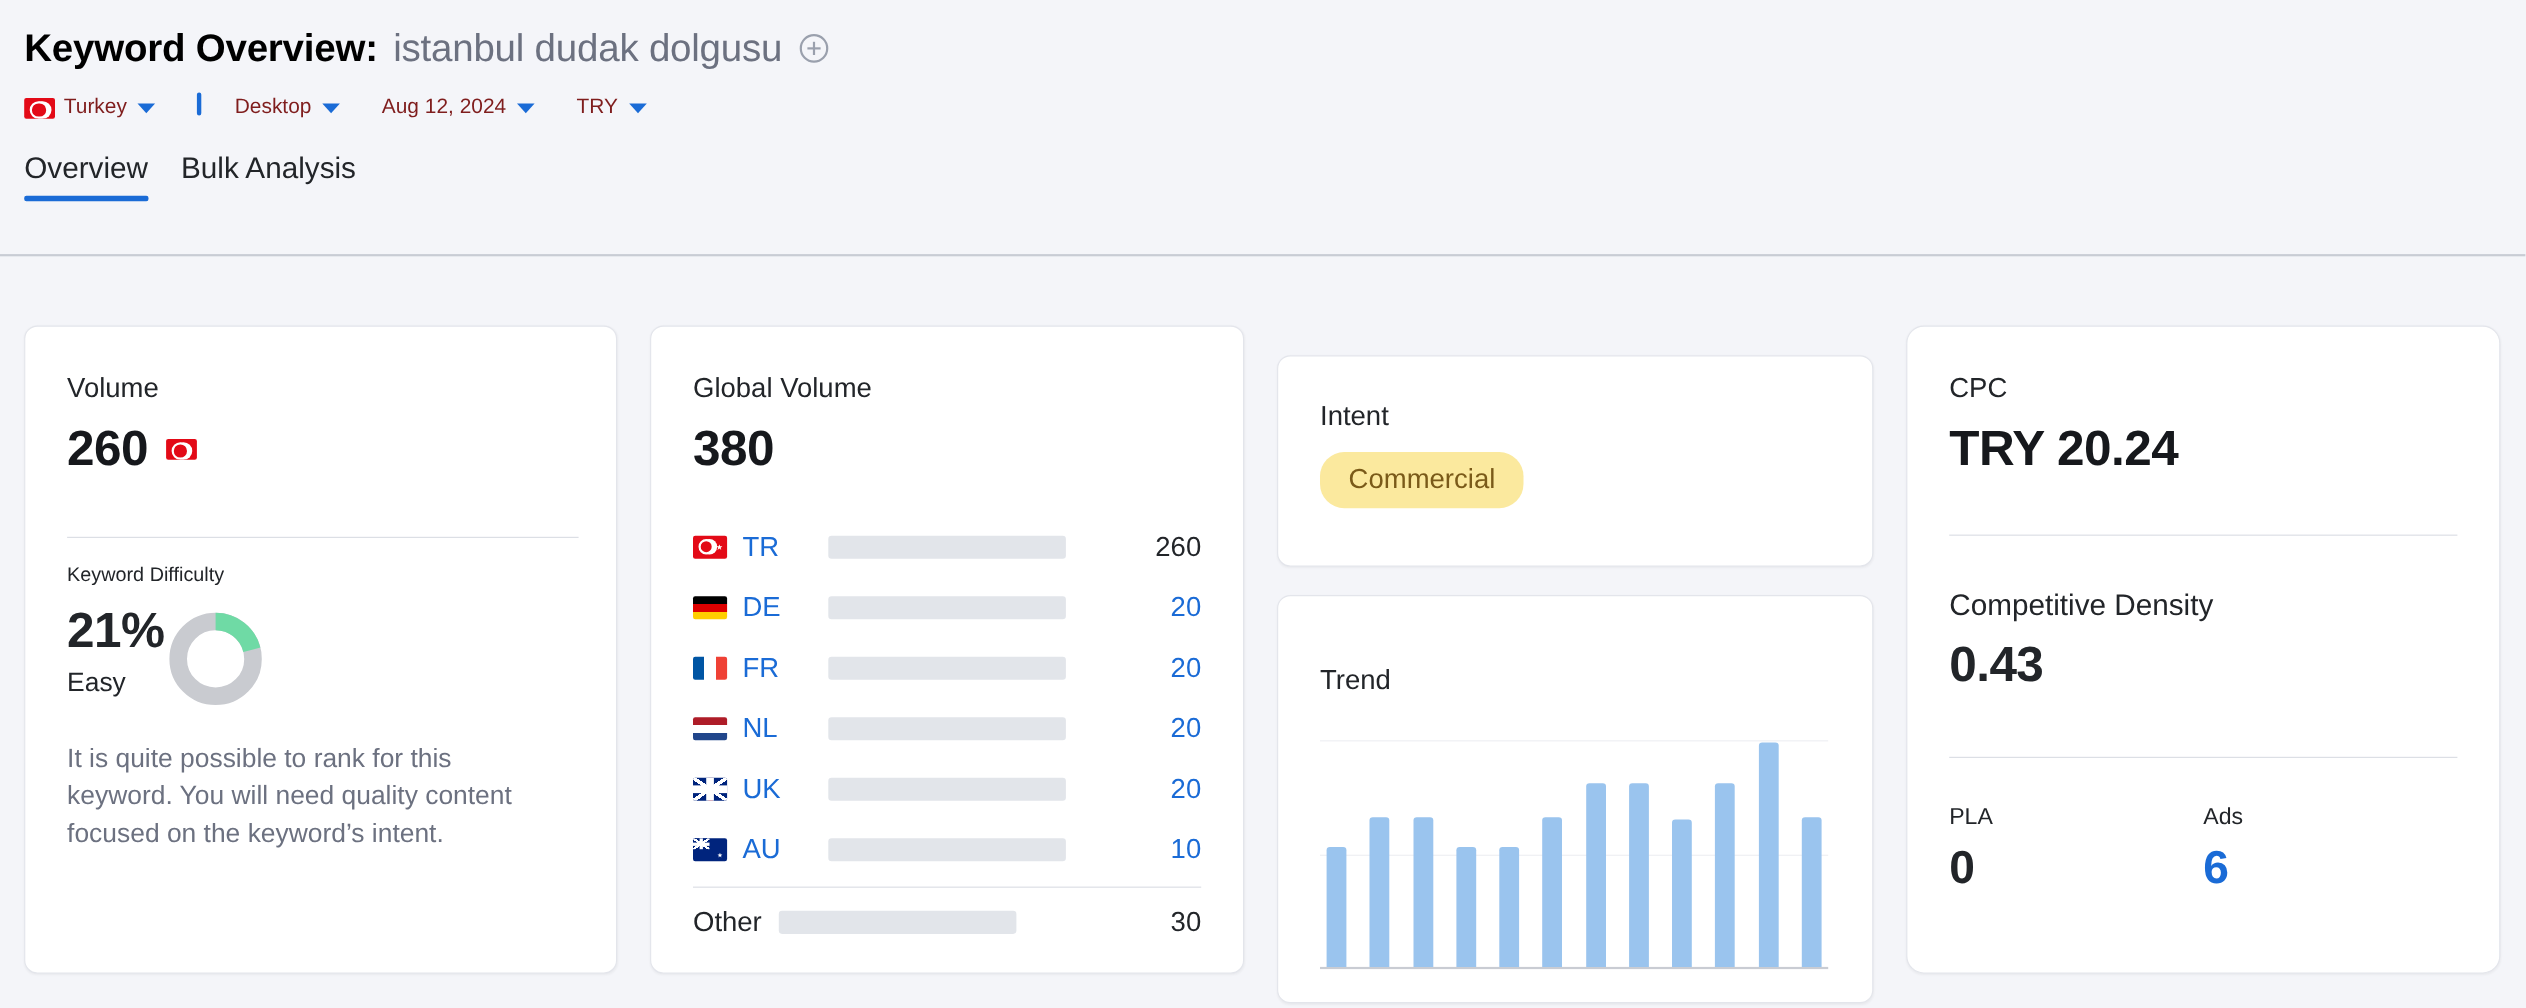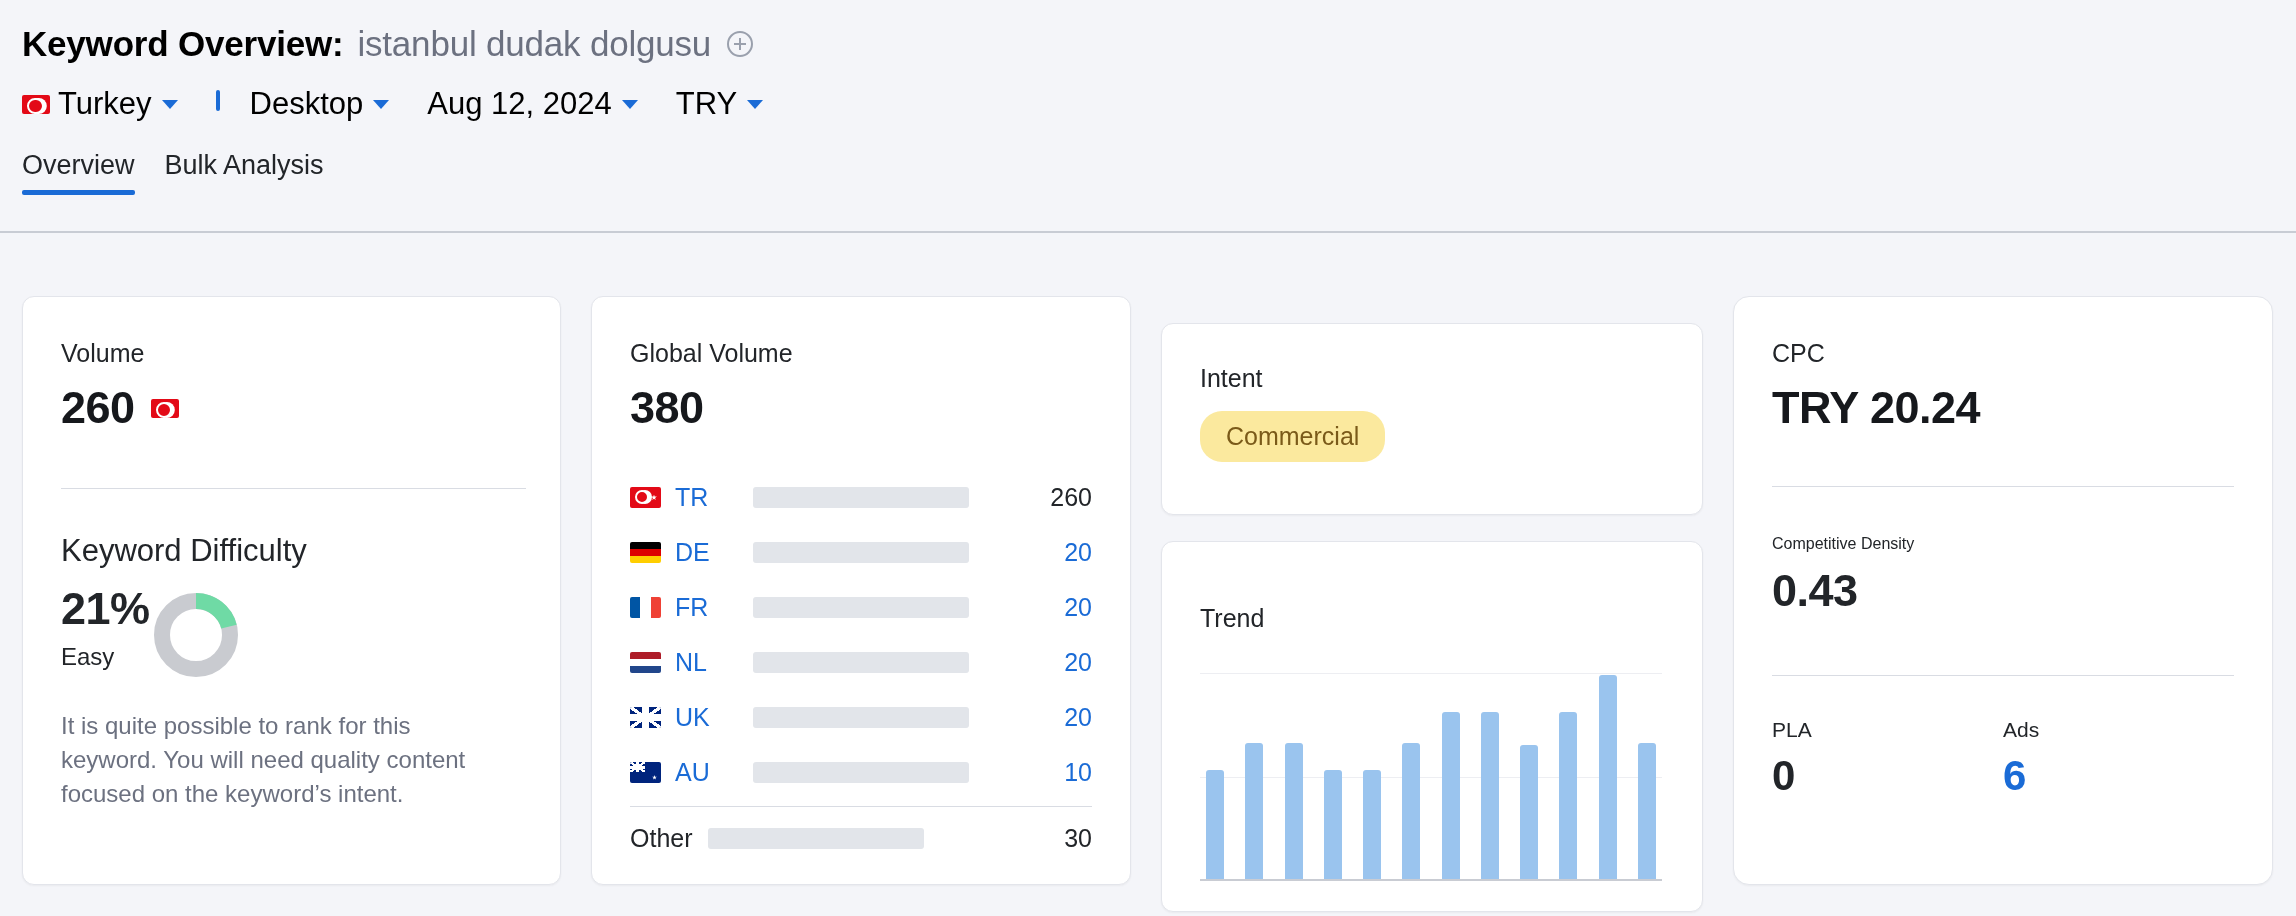--- a/index.html
+++ b/index.html
@@ -26,21 +26,21 @@
     margin-left: 2px; flex: none;
   }
   .plus-icon::before, .plus-icon::after {
     content: ""; position: absolute; background: #9aa0ad;
   }
   .plus-icon::before { left: 5px; right: 5px; top: 10px; height: 2px; }
   .plus-icon::after { top: 5px; bottom: 5px; left: 10px; width: 2px; }
 
   .filters { display: flex; align-items: center; gap: 38px; margin-top: 16px; }
   .filter { display: flex; align-items: center; gap: 8px; cursor: pointer; }
-  .filter-label { font-size: 31px; color: #000000; }
+  .filter-label { font-size: 19px; color: #7f1d1d; }
   .caret {
     width: 0; height: 0; border-left: 8px solid transparent;
     border-right: 8px solid transparent; border-top: 9px solid #1a6bd6;
     margin-left: 2px;
   }
   
   .flag-tr {
     width: 28px; height: 19px; background: #e30a17; border-radius: 2px;
     position: relative; flex: none; overflow: hidden;
   }
@@ -95,21 +95,21 @@
 
   .card-title { font-size: 25px; color: #222529; }
   .card-big { font-size: 45px; font-weight: bold; color: #16181c; letter-spacing: -0.5px; }
   .hr { height: 1px; background: #d9dce3; }
 
   
   .c-volume { width: 539px; height: 589px; padding: 42px 38px 0 38px; }
   .vol-row { display: flex; align-items: center; gap: 16px; margin-top: 14px; }
   .c-volume .hr { margin: 54px 0 0 0; width: 465px; }
 
-  .kd-label { font-size: 31px; margin-top: 44px; }
+  .kd-label { font-size: 18px; margin-top: 23px; }
   .kd-row { display: flex; align-items: flex-start; margin-top: 14px; }
   .kd-pctwrap { }
   .kd-pct { font-size: 45px; font-weight: bold; letter-spacing: -0.5px; }
   .kd-easy { font-size: 24px; color: #222529; margin-top: 8px; }
   .gauge { width: 92px; height: 92px; position: relative; margin-top: 6px; }
   .kd-desc {
     font-size: 24px; color: #6c7180; line-height: 1.42; margin-top: 28px; width: 450px;
   }
 
   
@@ -196,21 +196,21 @@
   .bars-trend {
     position: absolute; left: 0; right: 0; bottom: 2px; height: 206px;
     display: flex; align-items: flex-end; justify-content: space-between;
     padding: 0 6px;
   }
   .tbar { width: 18px; background: #9ac4ee; border-radius: 3px 3px 0 0; }
 
   
   .c-cpc { width: 540px; height: 589px; padding: 42px 38px 0 38px; border-radius: 16px; }
   .c-cpc .hr { margin-top: 52px; }
-  .cd-label { font-size: 16px; margin-top: 48px; }
+  .cd-label { font-size: 27px; margin-top: 48px; }
   .cd-val { font-size: 45px; font-weight: bold; margin-top: 12px; letter-spacing: -0.5px; }
   .c-cpc .hr2 { margin-top: 58px; height: 1px; background: #d9dce3; }
   .pla-row { display: flex; margin-top: 42px; }
   .pla-col { width: 252px; }
   .pla-label { font-size: 21px; color: #222529; }
   .pla-val { font-size: 42px; font-weight: bold; margin-top: 10px; }
   .pla-val.link { color: #1a6bd6; cursor: pointer; }
 </style>
 </head>
 <body>

